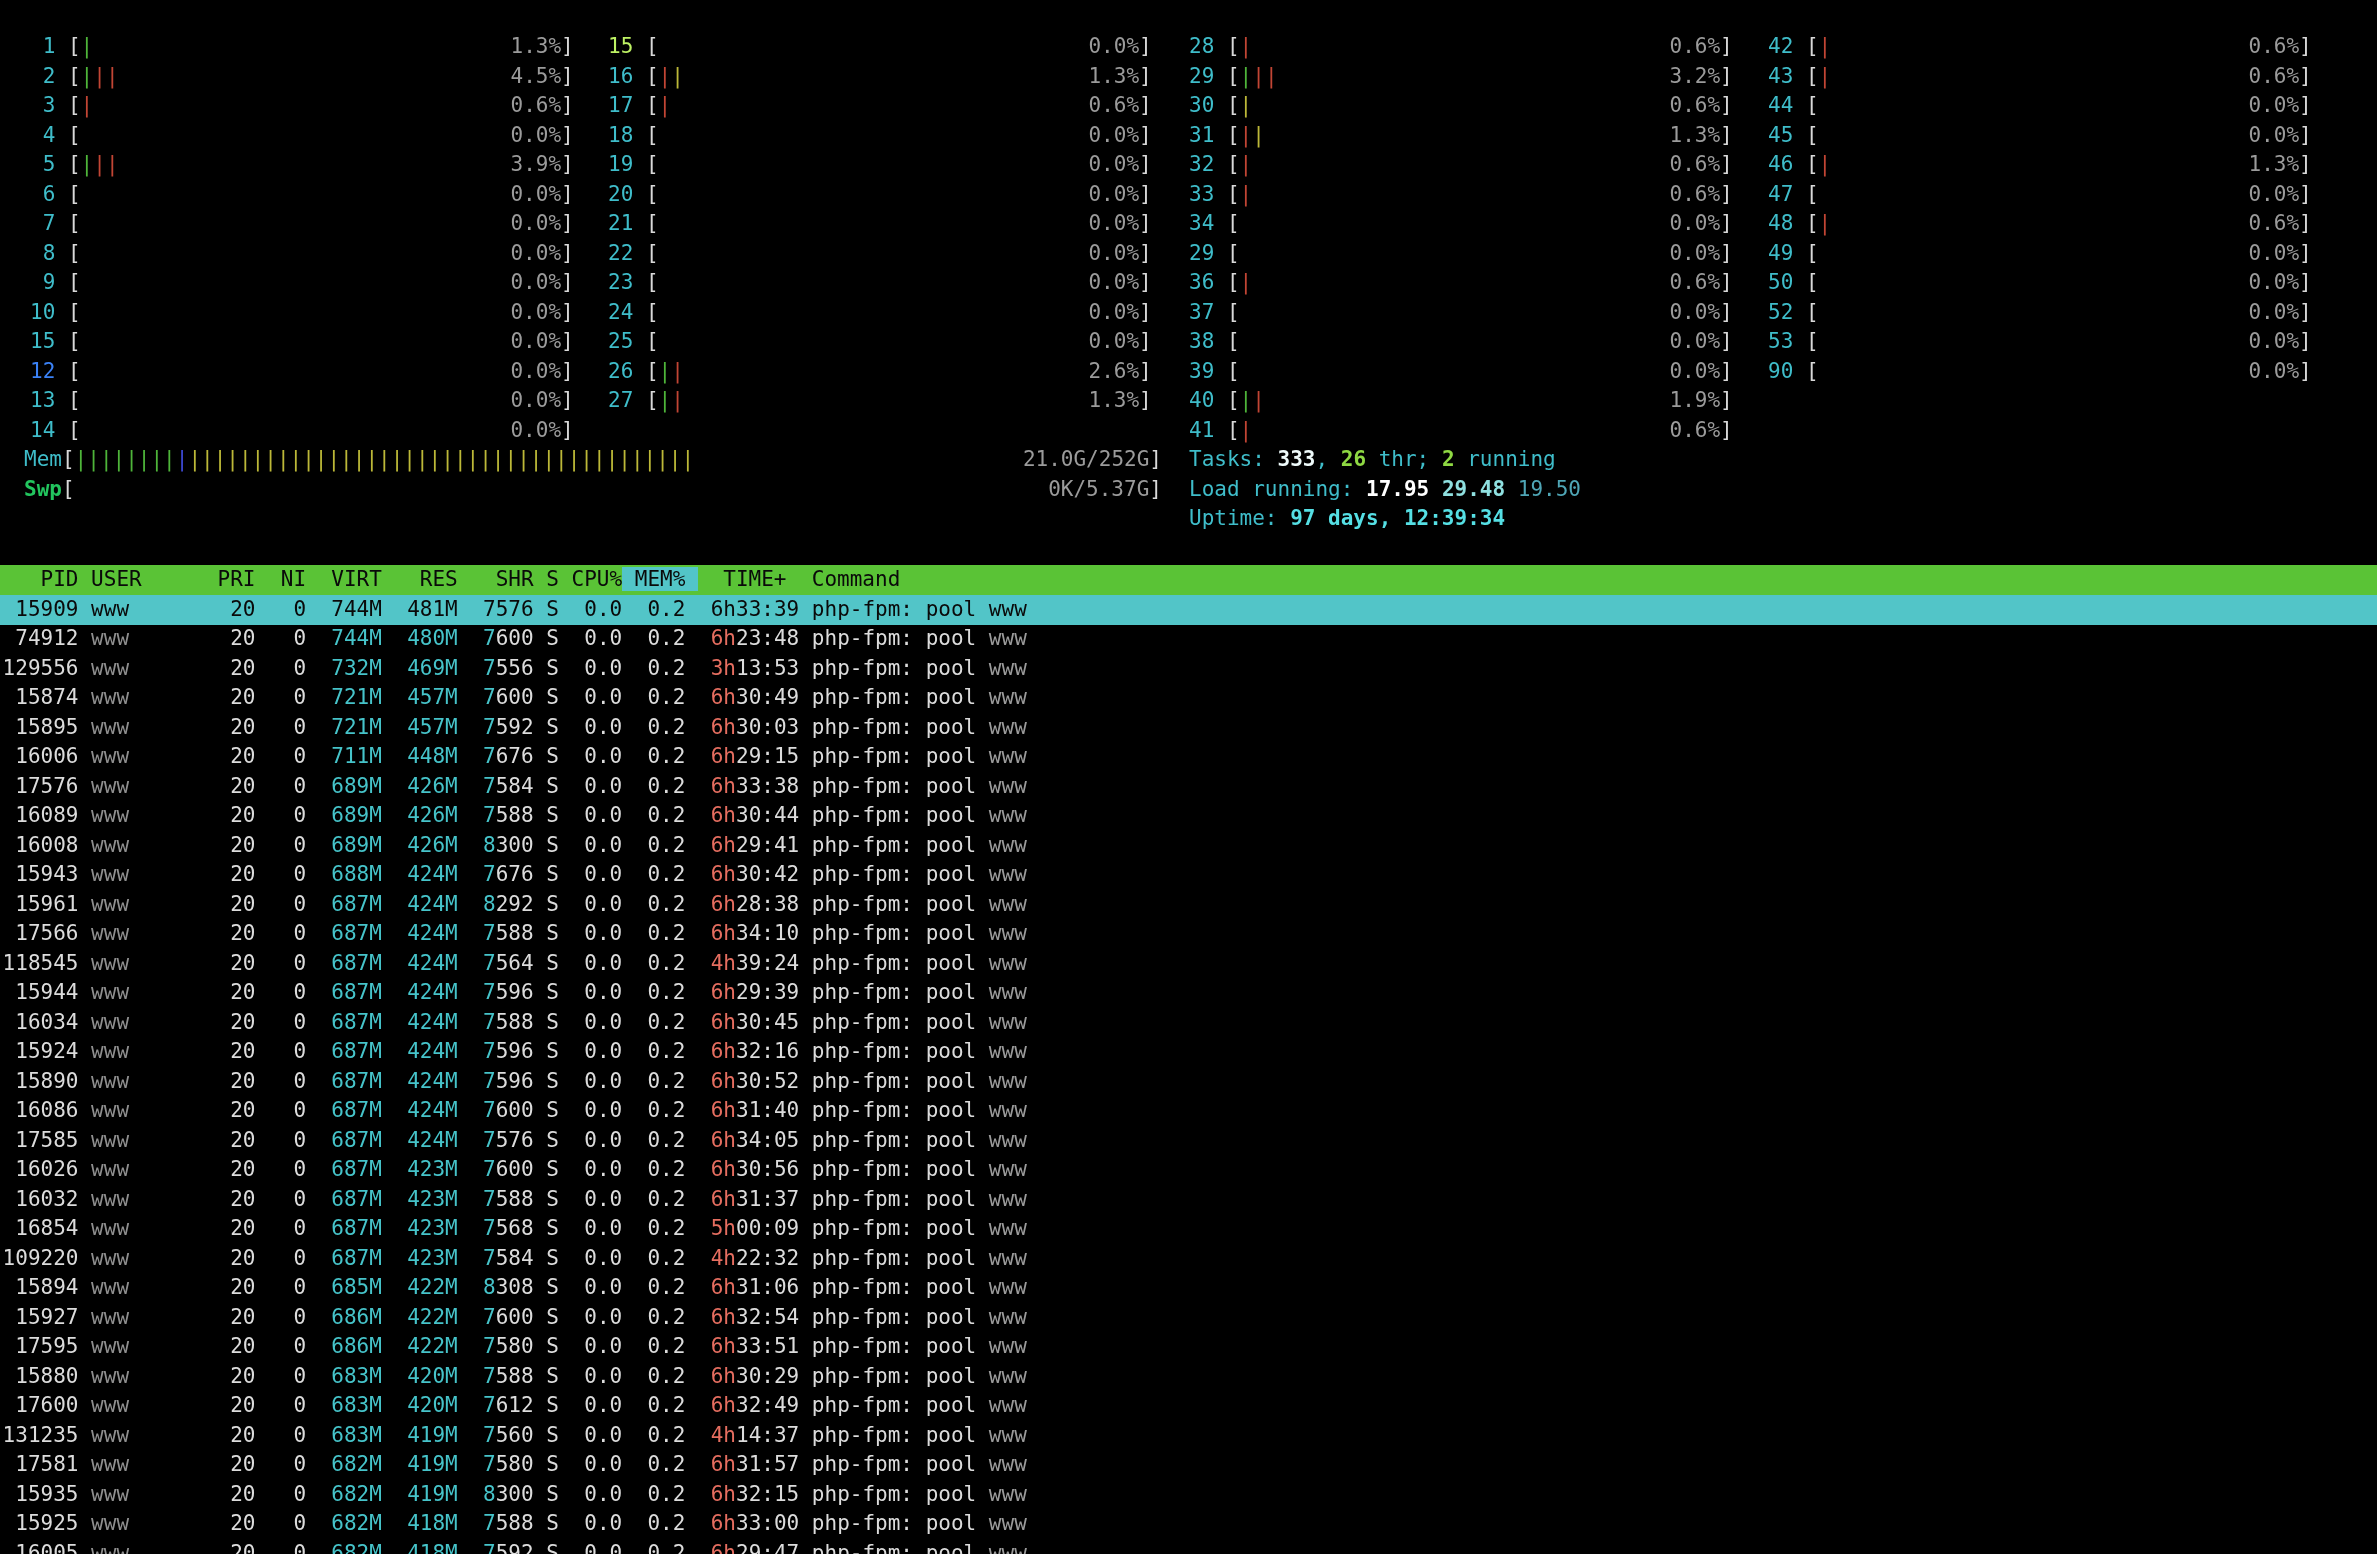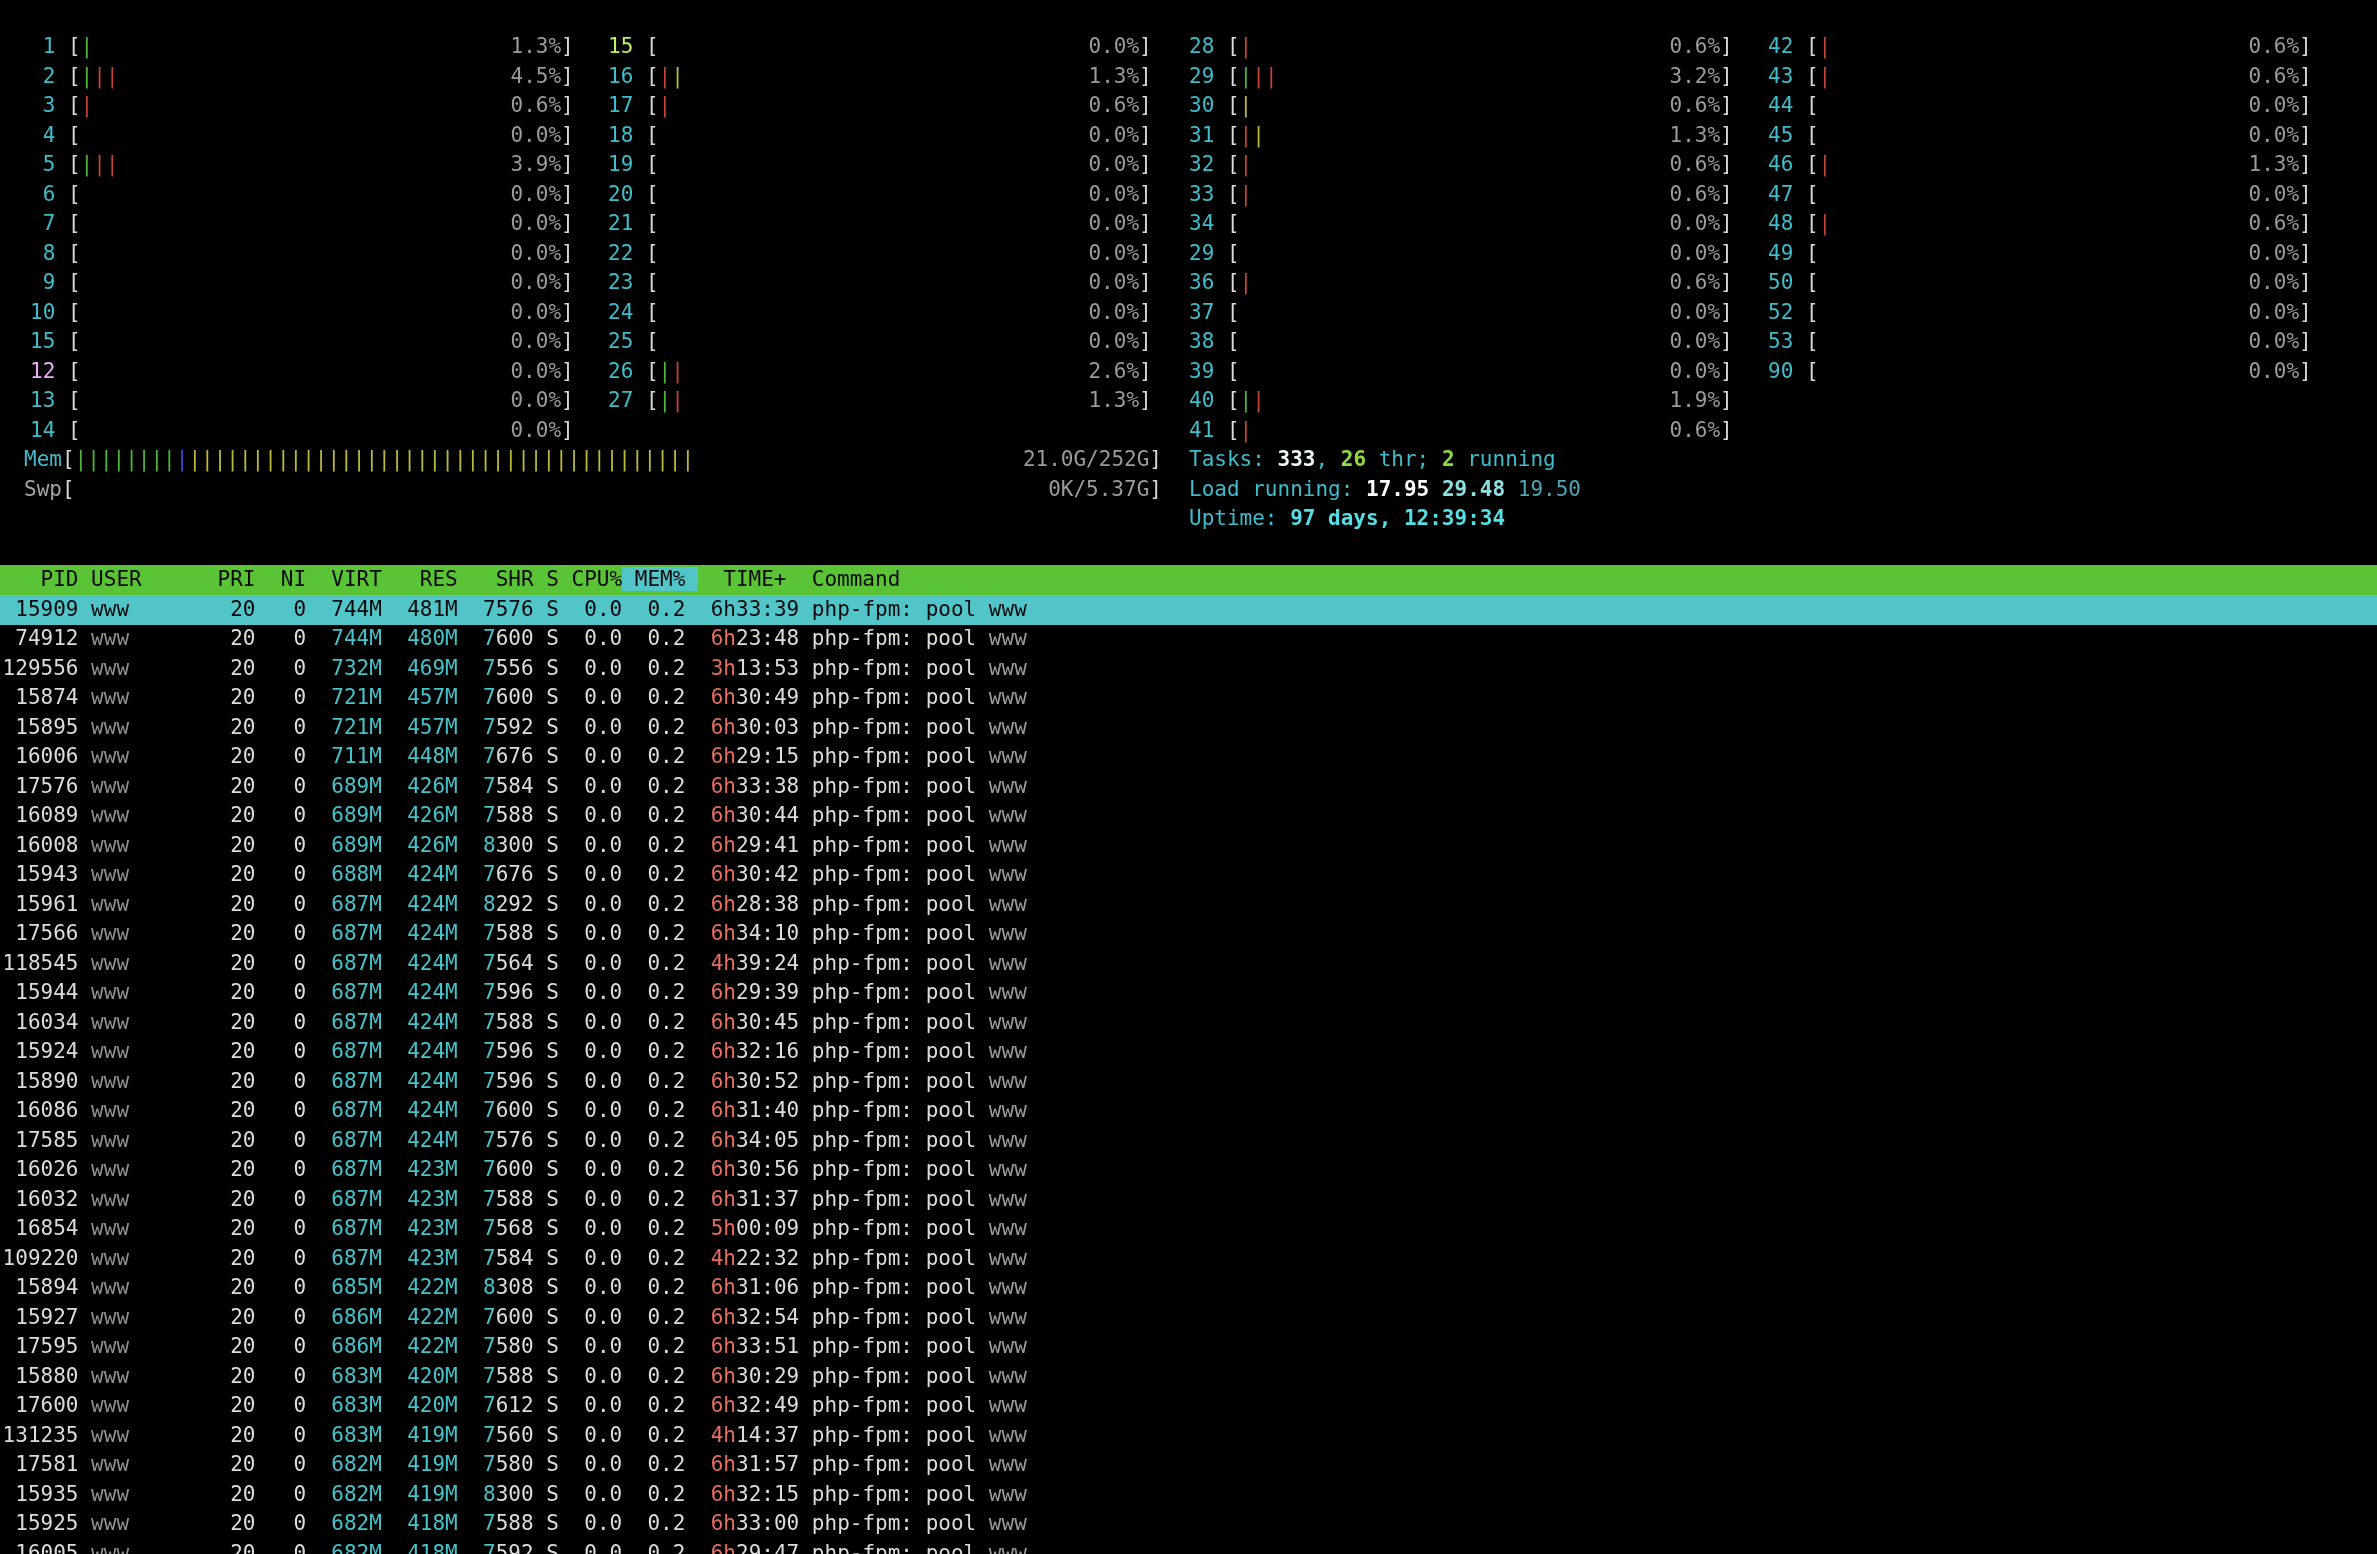--- a/index.html
+++ b/index.html
@@ -23,21 +23,21 @@
         <div class="line"><span style="color: rgb(63, 189, 202);"> 2 </span><span style="color: rgb(217, 217, 217);">[</span><span style="color: rgb(78, 181, 58);">|</span><span style="color: rgb(194, 69, 52);">|</span><span style="color: rgb(194, 69, 52);">|</span><span>                               </span><span style="color: rgb(155, 155, 155);">4.5%</span><span style="color: rgb(217, 217, 217);">]</span></div>
         <div class="line"><span style="color: rgb(63, 189, 202);"> 3 </span><span style="color: rgb(217, 217, 217);">[</span><span style="color: rgb(194, 69, 52);">|</span><span>                                 </span><span style="color: rgb(155, 155, 155);">0.6%</span><span style="color: rgb(217, 217, 217);">]</span></div>
         <div class="line"><span style="color: rgb(63, 189, 202);"> 4 </span><span style="color: rgb(217, 217, 217);">[</span><span>                                  </span><span style="color: rgb(155, 155, 155);">0.0%</span><span style="color: rgb(217, 217, 217);">]</span></div>
         <div class="line"><span style="color: rgb(63, 189, 202);"> 5 </span><span style="color: rgb(217, 217, 217);">[</span><span style="color: rgb(78, 181, 58);">|</span><span style="color: rgb(194, 69, 52);">|</span><span style="color: rgb(194, 69, 52);">|</span><span>                               </span><span style="color: rgb(155, 155, 155);">3.9%</span><span style="color: rgb(217, 217, 217);">]</span></div>
         <div class="line"><span style="color: rgb(63, 189, 202);"> 6 </span><span style="color: rgb(217, 217, 217);">[</span><span>                                  </span><span style="color: rgb(155, 155, 155);">0.0%</span><span style="color: rgb(217, 217, 217);">]</span></div>
         <div class="line"><span style="color: rgb(63, 189, 202);"> 7 </span><span style="color: rgb(217, 217, 217);">[</span><span>                                  </span><span style="color: rgb(155, 155, 155);">0.0%</span><span style="color: rgb(217, 217, 217);">]</span></div>
         <div class="line"><span style="color: rgb(63, 189, 202);"> 8 </span><span style="color: rgb(217, 217, 217);">[</span><span>                                  </span><span style="color: rgb(155, 155, 155);">0.0%</span><span style="color: rgb(217, 217, 217);">]</span></div>
         <div class="line"><span style="color: rgb(63, 189, 202);"> 9 </span><span style="color: rgb(217, 217, 217);">[</span><span>                                  </span><span style="color: rgb(155, 155, 155);">0.0%</span><span style="color: rgb(217, 217, 217);">]</span></div>
         <div class="line"><span style="color: rgb(63, 189, 202);">10 </span><span style="color: rgb(217, 217, 217);">[</span><span>                                  </span><span style="color: rgb(155, 155, 155);">0.0%</span><span style="color: rgb(217, 217, 217);">]</span></div>
         <div class="line"><span style="color: rgb(63, 189, 202);">15 </span><span style="color: rgb(217, 217, 217);">[</span><span>                                  </span><span style="color: rgb(155, 155, 155);">0.0%</span><span style="color: rgb(217, 217, 217);">]</span></div>
-        <div class="line"><span style="color: #f0abfc; margin-top: 15px;">12 </span><span style="color: rgb(217, 217, 217);">[</span><span>                                  </span><span style="color: rgb(155, 155, 155);">0.0%</span><span style="color: rgb(217, 217, 217);">]</span></div>
+        <div class="line"><span style="color: #3b82f6; margin-top: 15px;">12 </span><span style="color: rgb(217, 217, 217);">[</span><span>                                  </span><span style="color: rgb(155, 155, 155);">0.0%</span><span style="color: rgb(217, 217, 217);">]</span></div>
         <div class="line"><span style="color: rgb(63, 189, 202);">13 </span><span style="color: rgb(217, 217, 217);">[</span><span>                                  </span><span style="color: rgb(155, 155, 155);">0.0%</span><span style="color: rgb(217, 217, 217);">]</span></div>
         <div class="line"><span style="color: rgb(63, 189, 202);">14 </span><span style="color: rgb(217, 217, 217);">[</span><span>                                  </span><span style="color: rgb(155, 155, 155);">0.0%</span><span style="color: rgb(217, 217, 217);">]</span></div>
       </div>
       <div class="abs" style="left: 608px; top: 32px;">
         <div class="line"><span style="color: #bef264;">15 </span><span style="color: rgb(217, 217, 217);">[</span><span>                                  </span><span style="color: rgb(155, 155, 155);">0.0%</span><span style="color: rgb(217, 217, 217);">]</span></div>
         <div class="line"><span style="color: rgb(63, 189, 202);">16 </span><span style="color: rgb(217, 217, 217);">[</span><span style="color: rgb(194, 69, 52);">|</span><span style="color: rgb(188, 184, 56);">|</span><span>                                </span><span style="color: rgb(155, 155, 155);">1.3%</span><span style="color: rgb(217, 217, 217);">]</span></div>
         <div class="line"><span style="color: rgb(63, 189, 202);">17 </span><span style="color: rgb(217, 217, 217);">[</span><span style="color: rgb(194, 69, 52);">|</span><span>                                 </span><span style="color: rgb(155, 155, 155);">0.6%</span><span style="color: rgb(217, 217, 217);">]</span></div>
         <div class="line"><span style="color: rgb(63, 189, 202);">18 </span><span style="color: rgb(217, 217, 217);">[</span><span>                                  </span><span style="color: rgb(155, 155, 155);">0.0%</span><span style="color: rgb(217, 217, 217);">]</span></div>
         <div class="line"><span style="color: rgb(63, 189, 202);">19 </span><span style="color: rgb(217, 217, 217);">[</span><span>                                  </span><span style="color: rgb(155, 155, 155);">0.0%</span><span style="color: rgb(217, 217, 217);">]</span></div>
         <div class="line"><span style="color: rgb(63, 189, 202);">20 </span><span style="color: rgb(217, 217, 217);">[</span><span>                                  </span><span style="color: rgb(155, 155, 155);">0.0%</span><span style="color: rgb(217, 217, 217);">]</span></div>
@@ -75,21 +75,21 @@
         <div class="line"><span style="color: rgb(63, 189, 202);">48 </span><span style="color: rgb(217, 217, 217);">[</span><span style="color: rgb(194, 69, 52);">|</span><span>                                 </span><span style="color: rgb(155, 155, 155);">0.6%</span><span style="color: rgb(217, 217, 217);">]</span></div>
         <div class="line"><span style="color: rgb(63, 189, 202);">49 </span><span style="color: rgb(217, 217, 217);">[</span><span>                                  </span><span style="color: rgb(155, 155, 155);">0.0%</span><span style="color: rgb(217, 217, 217);">]</span></div>
         <div class="line"><span style="color: rgb(63, 189, 202);">50 </span><span style="color: rgb(217, 217, 217);">[</span><span>                                  </span><span style="color: rgb(155, 155, 155);">0.0%</span><span style="color: rgb(217, 217, 217);">]</span></div>
         <div class="line"><span style="color: rgb(63, 189, 202);">52 </span><span style="color: rgb(217, 217, 217);">[</span><span>                                  </span><span style="color: rgb(155, 155, 155);">0.0%</span><span style="color: rgb(217, 217, 217);">]</span></div>
         <div class="line"><span style="color: rgb(63, 189, 202);">53 </span><span style="color: rgb(217, 217, 217);">[</span><span>                                  </span><span style="color: rgb(155, 155, 155);">0.0%</span><span style="color: rgb(217, 217, 217);">]</span></div>
         <div class="line"><span style="color: rgb(63, 189, 202);">90 </span><span style="color: rgb(217, 217, 217);">[</span><span>                                  </span><span style="color: rgb(155, 155, 155);">0.0%</span><span style="color: rgb(217, 217, 217);">]</span></div>
       </div>
     </div>
   <div id="memswp" class="abs" style="left: 24px; top: 445px;">
       <div class="line"><span style="color: rgb(63, 189, 202);">Mem</span><span style="color: rgb(217, 217, 217);">[</span><span style="color: rgb(78, 181, 58);">||||||||</span><span style="color: rgb(60, 73, 211);">|</span><span style="color: rgb(188, 184, 56);">||||||||||||||||||||||||||||||||||||||||</span><span>                          </span><span style="color: rgb(155, 155, 155);">21.0G/252G</span><span style="color: rgb(217, 217, 217);">]</span></div>
-      <div class="line"><span style="color: #a3a3a3;">Swp</span><span style="color: rgb(217, 217, 217);">[</span><span>                                                                             </span><span style="color: rgb(155, 155, 155);">0K/5.37G</span><span style="color: rgb(217, 217, 217);">]</span></div>
+      <div class="line"><span style="color: #22c55e; font-weight: bold;">Swp</span><span style="color: rgb(217, 217, 217);">[</span><span>                                                                             </span><span style="color: rgb(155, 155, 155);">0K/5.37G</span><span style="color: rgb(217, 217, 217);">]</span></div>
     </div>
   <div id="summary" class="abs" style="left: 1189px; top: 445px;">
       <div class="line"><span style="color: rgb(63, 189, 202);">Tasks: </span><span class="b" style="color: rgb(238, 250, 250);">333</span><span style="color: rgb(63, 189, 202);">, </span><span class="b" style="color: rgb(143, 217, 67);">26</span><span style="color: rgb(63, 189, 202);"> thr; </span><span class="b" style="color: rgb(143, 217, 67);">2</span><span style="color: rgb(63, 189, 202);"> running</span></div>
       <div class="line"><span style="color: rgb(63, 189, 202);">Load running: </span><span class="b" style="color: rgb(255, 255, 255);">17.95 </span><span class="b" style="color: rgb(143, 224, 224);">29.48 </span><span style="color: rgb(79, 166, 182);">19.50</span></div>
       <div class="line"><span style="color: rgb(63, 189, 202);">Uptime: </span><span class="b" style="color: rgb(85, 223, 228);">97 days, 12:39:34</span></div>
     </div>
   <div id="table-header" class="fullband" style="top: 565px; background: rgb(90, 195, 54);">
       <div class="line" style="margin-left: 2.6px; color: rgb(10, 10, 10);"><span style="color: rgb(10, 10, 10);">   PID</span><span style="color: rgb(10, 10, 10);"> USER     </span><span style="color: rgb(10, 10, 10);"> PRI</span><span style="color: rgb(10, 10, 10);">  NI</span><span style="color: rgb(10, 10, 10);">  VIRT</span><span style="color: rgb(10, 10, 10);">   RES</span><span style="color: rgb(10, 10, 10);">   SHR</span><span style="color: rgb(10, 10, 10);"> S</span><span style="color: rgb(10, 10, 10);"> CPU%</span><span style="color: rgb(10, 10, 10); background: rgb(82, 197, 200);"> MEM% </span><span style="color: rgb(10, 10, 10);">  TIME+ </span><span style="color: rgb(10, 10, 10);"> Command</span></div>
     </div>
   <div id="table-rows">

